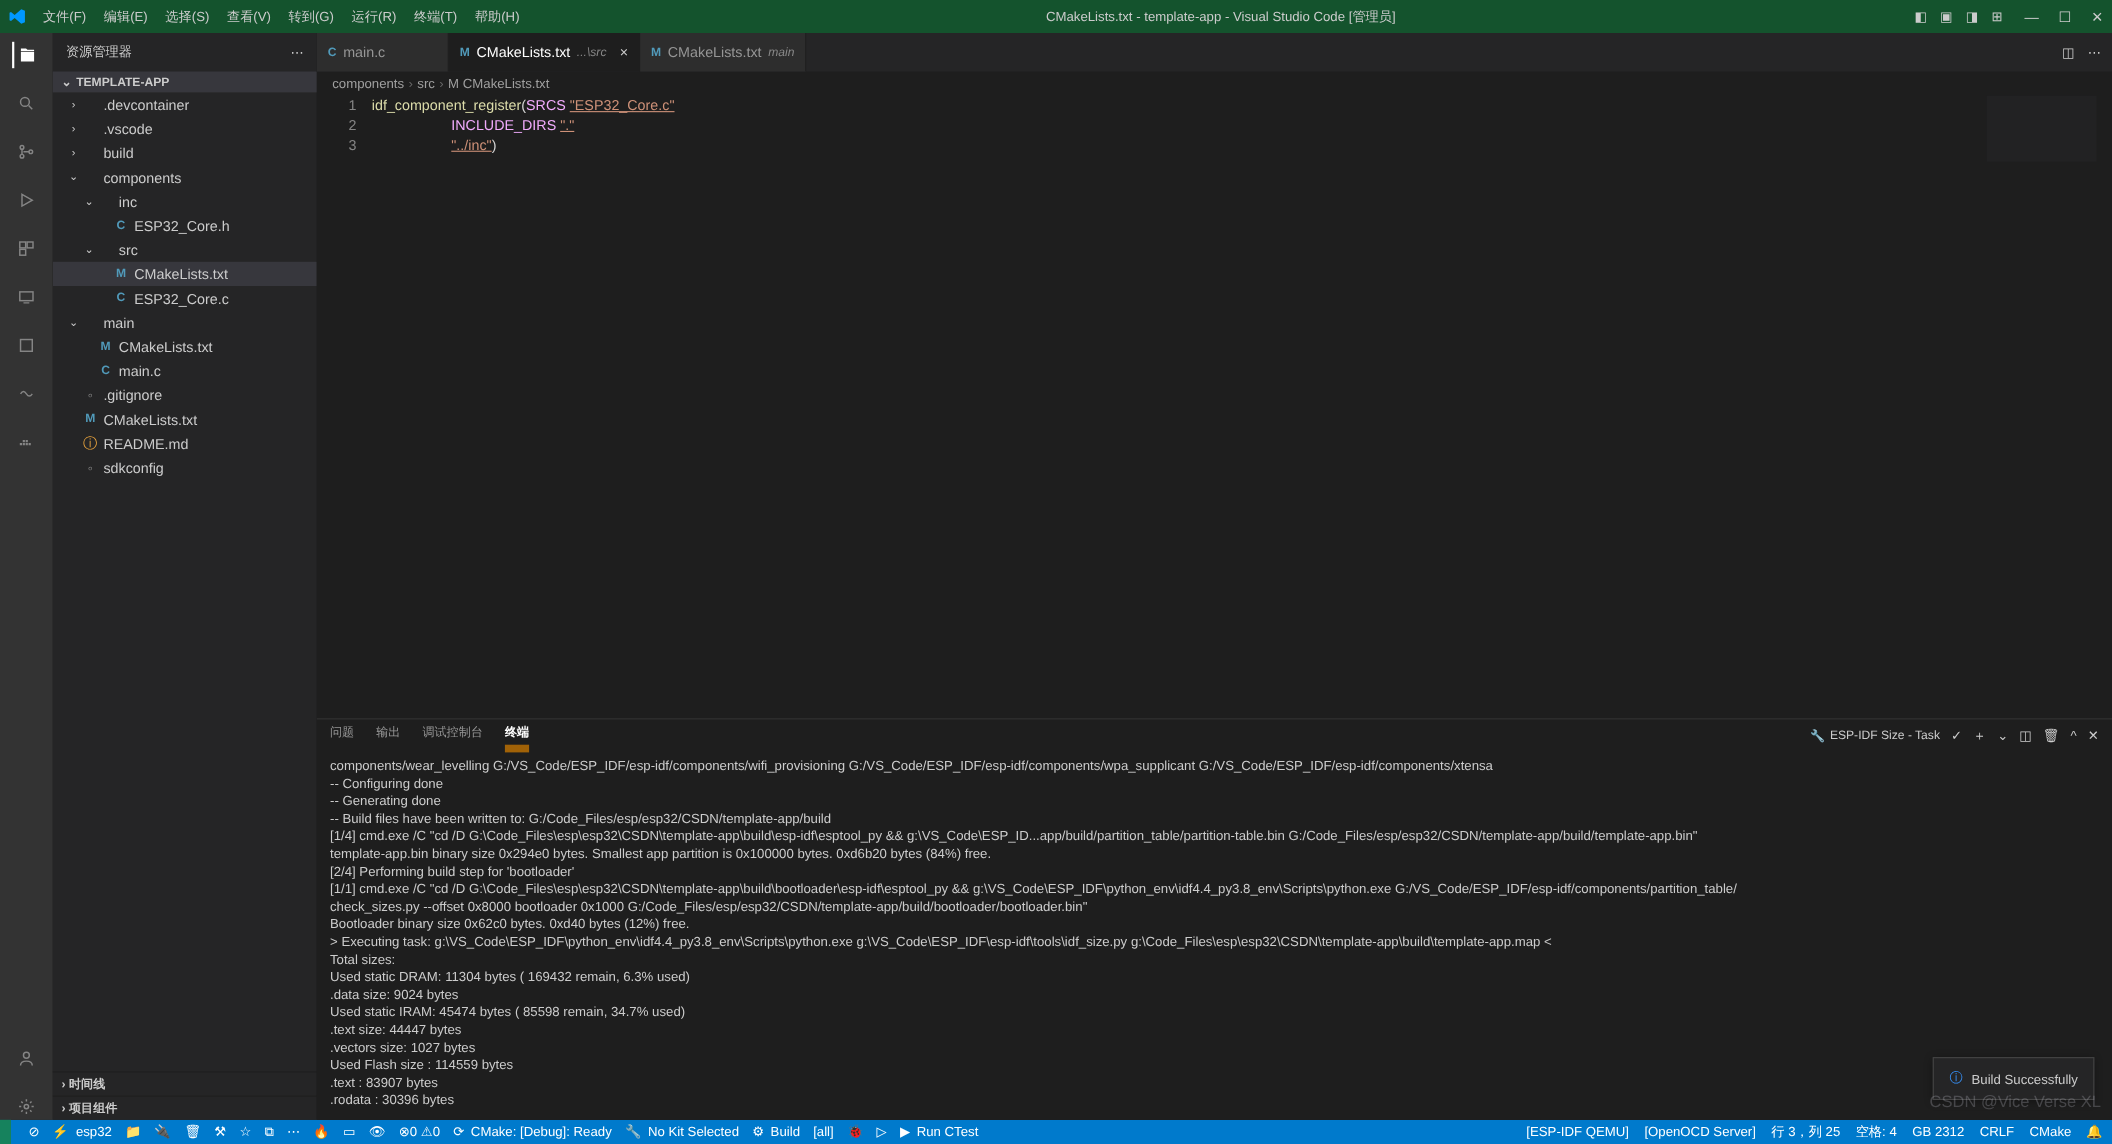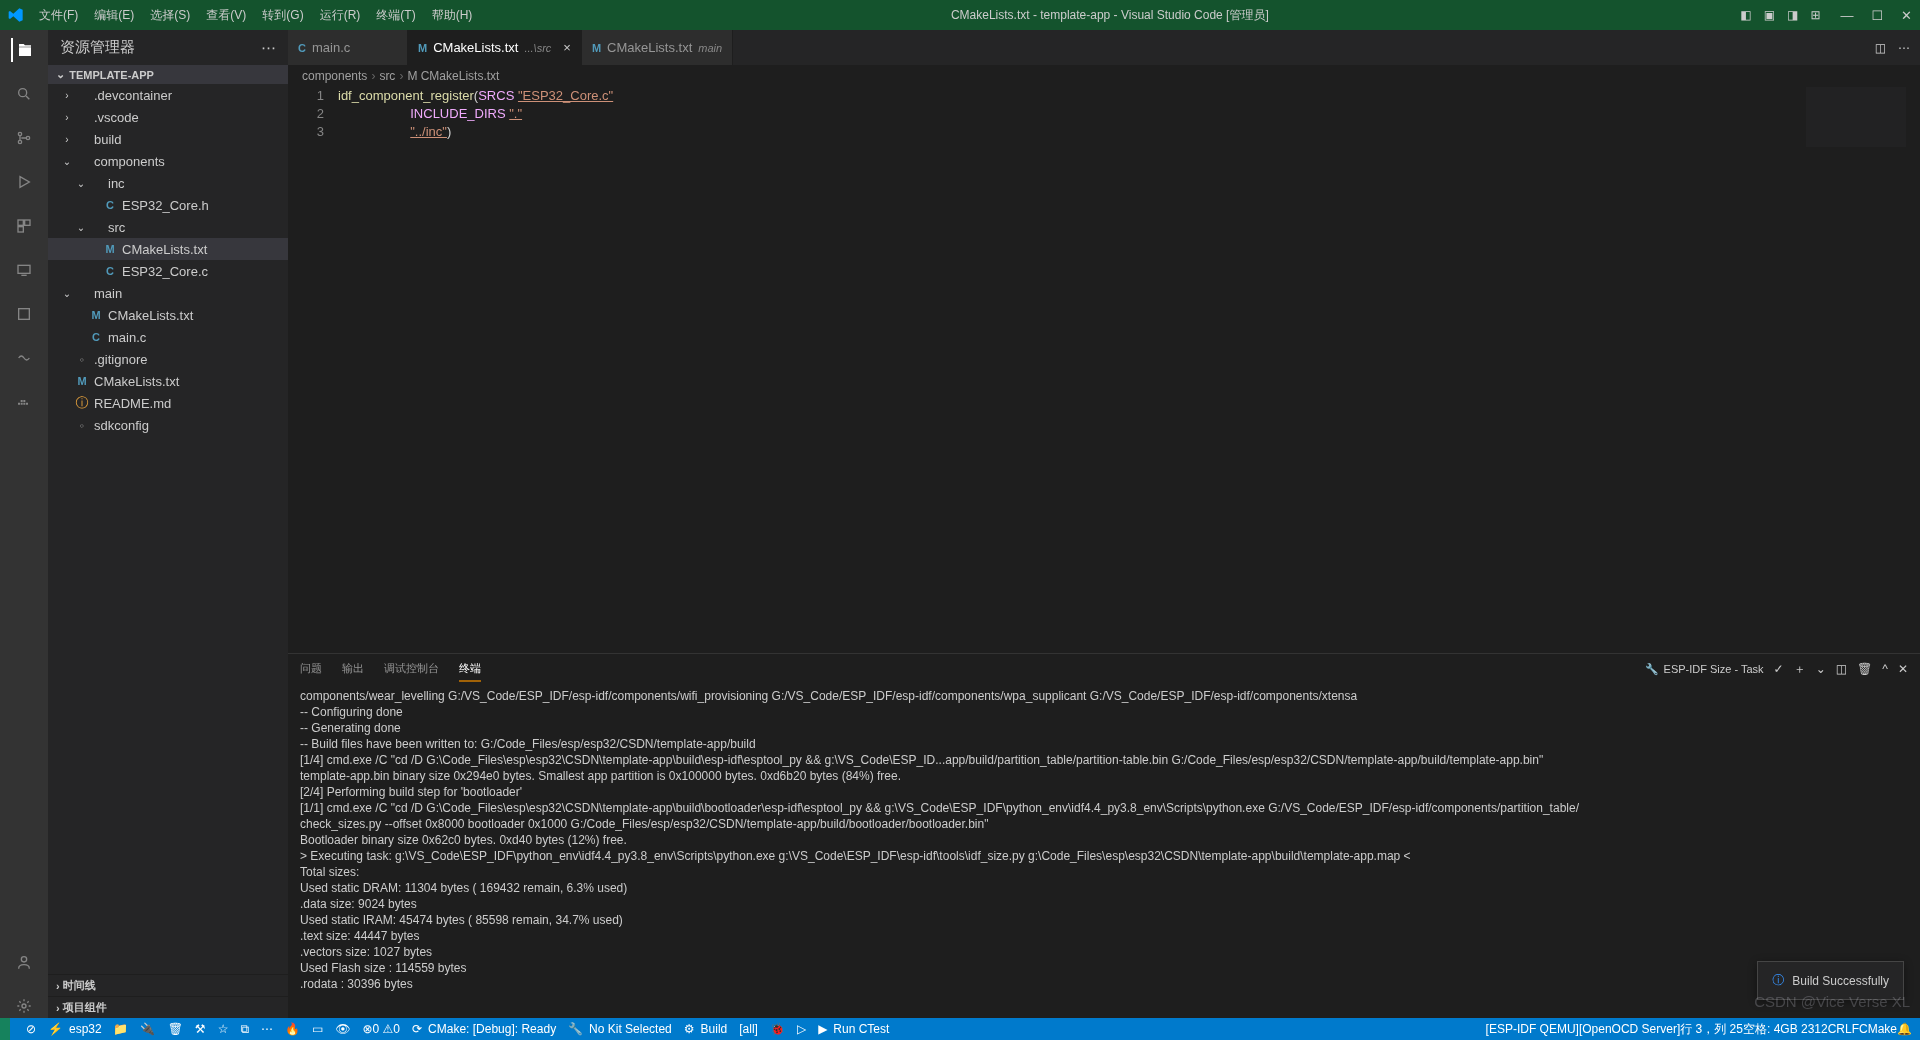--- a/index.html
+++ b/index.html
@@ -20,21 +20,21 @@
 .main { display:flex; height:calc(100% - 30px - 22px); }
 
 
 .activity { width:48px; background:#333333; display:flex; flex-direction:column; align-items:center; padding-top:8px; gap:20px; }
 .activity .icon { width:24px; height:24px; color:#858585; cursor:pointer; display:flex; align-items:center; justify-content:center; }
 .activity .icon.active { color:#fff; border-left:2px solid #fff; margin-left:-2px; padding-left:2px; }
 .activity .spacer { flex:1; }
 
 
 .sidebar { width:240px; background:#252526; display:flex; flex-direction:column; }
-.side-head { height:35px; display:flex; align-items:center; padding:0 12px; justify-content:space-between; color:#ccc; font-size:15px; }
+.side-head { height:35px; display:flex; align-items:center; padding:0 12px; justify-content:space-between; color:#ccc; font-size:12px; }
 .side-title { display:flex; align-items:center; padding:3px 8px; background:#37373d; color:#ccc; font-size:11px; font-weight:bold; }
 .side-title .chev { margin-right:4px; }
 .tree { flex:1; overflow:auto; }
 .tree-item { display:flex; align-items:center; padding:2px 0 2px 12px; cursor:pointer; font-size:13px; color:#ccc; height:22px; }
 .tree-item.sel { background:#37373d; }
 .tree-item .chev { width:14px; text-align:center; color:#ccc; font-size:10px; }
 .tree-item .icon { width:16px; margin-right:4px; text-align:center; }
 .tree-item.d1 { padding-left:12px; }
 .tree-item.d2 { padding-left:26px; }
 .tree-item.d3 { padding-left:40px; }
@@ -66,21 +66,21 @@
 .tok-kw { color:#f0abfc; }
 .tok-str { color:#ce9178; text-decoration:underline; }
 .tok-p { color:#d4d4d4; }
 
 .minimap { position:absolute; right:14px; top:0; width:100px; height:60px; background:#252526; opacity:0.6; }
 
 
 .panel { height:365px; background:#1e1e1e; border-top:1px solid #333; display:flex; flex-direction:column; }
 .panel-tabs { height:30px; display:flex; align-items:center; padding:0 12px; gap:18px; }
 .panel-tab { color:#969696; font-size:11px; cursor:pointer; padding:4px 0; }
-.panel-tab.active { color:#fff; border-bottom:2px solid #a16207; }
+.panel-tab.active { color:#fff; border-bottom:7px solid #a16207;font-weight:bold; }
 .panel-actions { margin-left:auto; display:flex; align-items:center; gap:10px; color:#ccc; }
 .panel-task { display:flex; align-items:center; gap:4px; font-size:11px; }
 .terminal { flex:1; padding:4px 12px; font-family:Consolas,monospace; font-size:12px; color:#ccc; overflow:hidden; line-height:16px; }
 
 
 .notif { position:absolute; right:16px; bottom:40px; background:#252526; border:1px solid #454545; padding:10px 14px; display:flex; align-items:center; gap:8px; font-size:12px; color:#ccc; box-shadow:0 2px 8px rgba(0,0,0,.4); }
 .notif .i { color:#3794ff; }
 
 
 .watermark { position:absolute; right:10px; bottom:30px; color:rgba(200,200,210,0.25); font-size:15px; pointer-events:none; }
@@ -365,20 +365,21 @@
           <div></div>
           <div>&gt; Executing task: g:\VS_Code\ESP_IDF\python_env\idf4.4_py3.8_env\Scripts\python.exe g:\VS_Code\ESP_IDF\esp-idf\tools\idf_size.py g:\Code_Files\esp\esp32\CSDN\template-app\build\template-app.map &lt;</div>
           <div></div>
           <div>Total sizes:</div>
           <div>Used static DRAM:   11304 bytes ( 169432 remain, 6.3% used)</div>
           <div>      .data size:    9024 bytes</div>
           <div>Used static IRAM:   45474 bytes (  85598 remain, 34.7% used)</div>
           <div>      .text size:   44447 bytes</div>
           <div>   .vectors size:    1027 bytes</div>
           <div>Used Flash size :  114559 bytes</div>
+          <div>      .text     :   83907 bytes</div>
           <div>      .rodata   :   30396 bytes</div>
         </div>
     </div>
   </div>
 </div>
 
 <div class="notif">
   <span class="i">ⓘ</span>
   <span>Build Successfully</span>
 </div>
@@ -448,21 +449,21 @@
       </div>
       <div class="grp">
         <span>▷</span>
       </div>
       <div class="grp">
         <span>▶</span>
         <span>Run CTest</span>
       </div>
     </div>
   <div class="sep-grow"></div>
-  <div id="status-right" style="display:flex;">
+  <div id="status-right" style="display:flex;gap:14px;">
       <div class="grp">[ESP-IDF QEMU]</div>
       <div class="grp">[OpenOCD Server]</div>
       <div class="grp">行 3，列 25</div>
       <div class="grp">空格: 4</div>
       <div class="grp">GB 2312</div>
       <div class="grp">CRLF</div>
       <div class="grp">CMake</div>
       <div class="grp">🔔</div>
     </div>
 </div>

